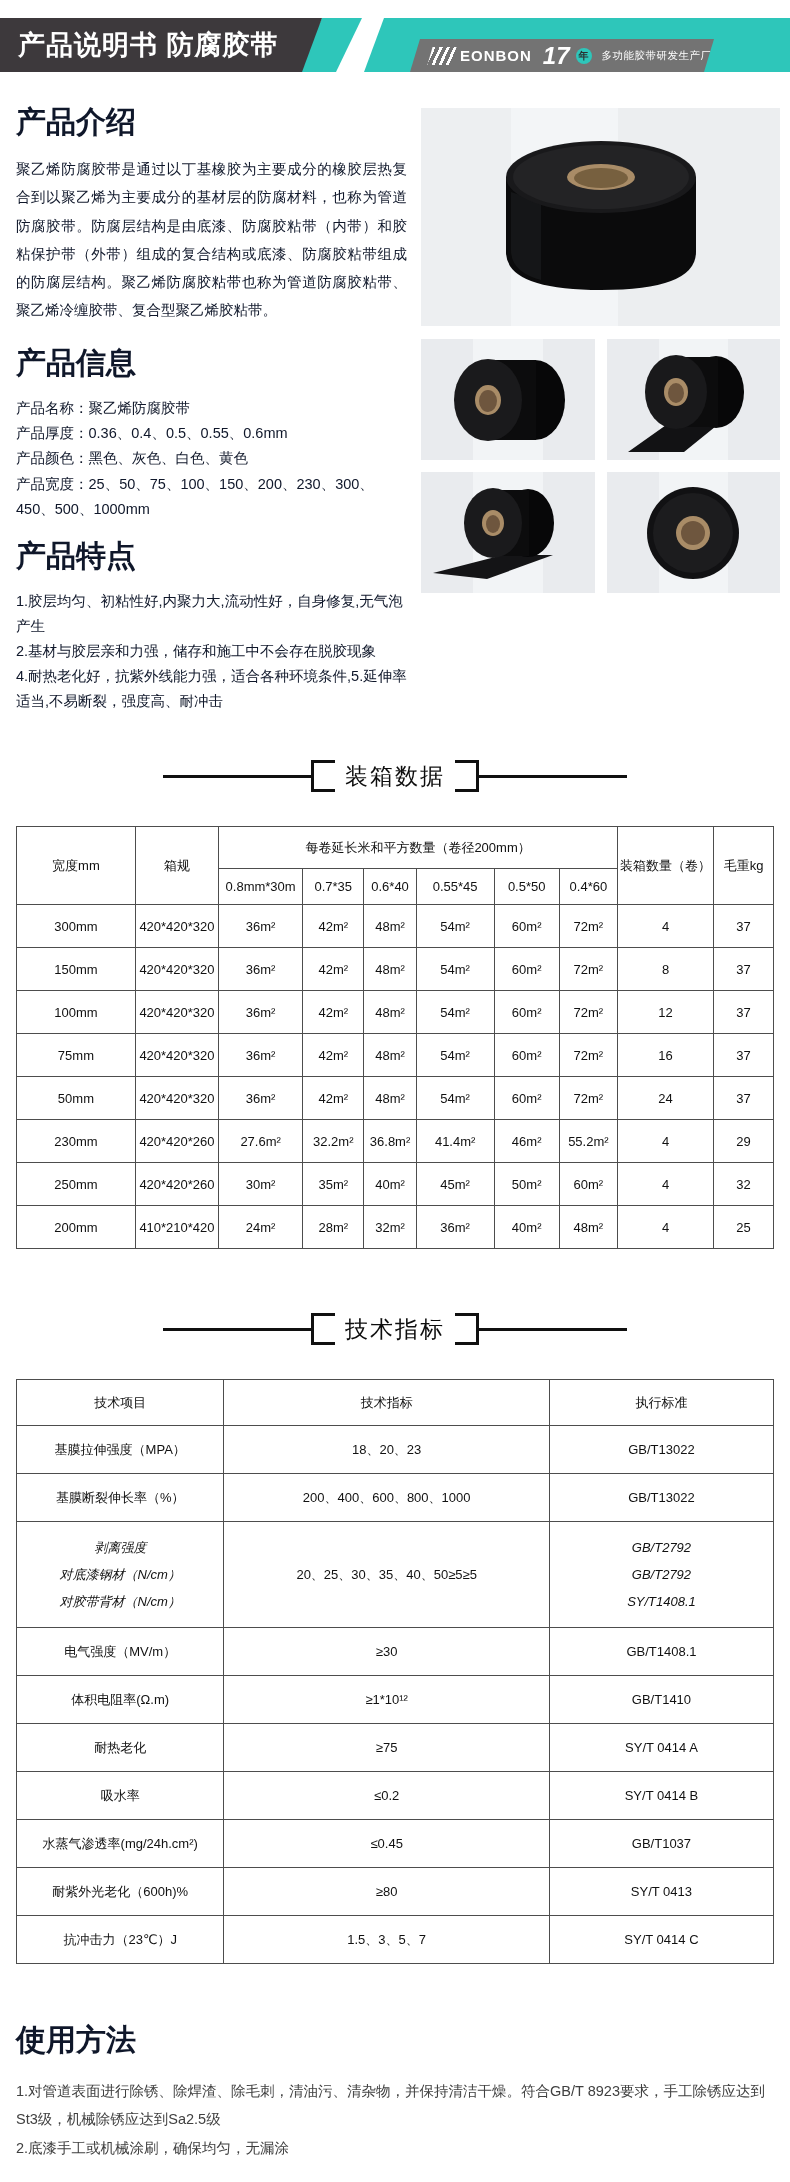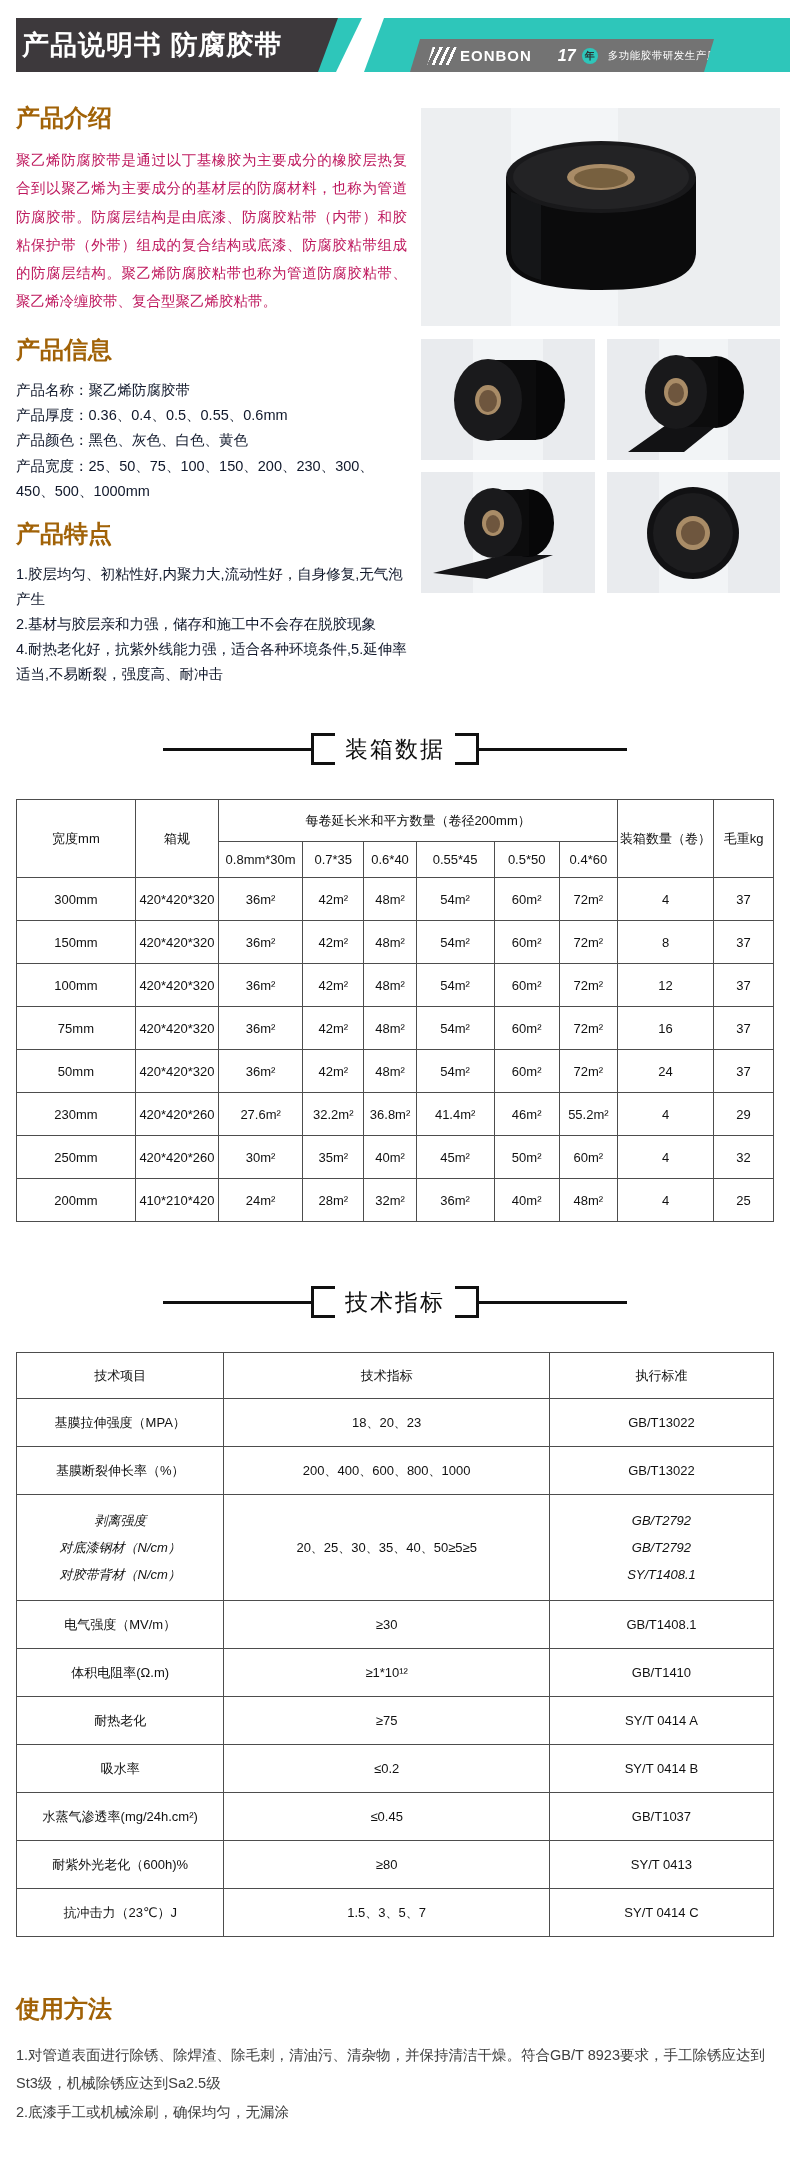--- a/index.html
+++ b/index.html
@@ -6,24 +6,24 @@
   html,body { background:#ffffff; }
   body {
     width:790px; min-height:2182px; margin:0 auto;
     font-family:"Liberation Sans","DejaVu Sans",sans-serif;
     color:#1c1c1c;
   }
 
   
   .hdr { position:relative; height:72px; background:#fff; overflow:hidden; }
   .hdr-dark {
-    position:absolute; left:16px; top:18px; width:322px; height:54px;
+    position:absolute; left:0; top:18px; width:322px; height:54px;
     background:#3d393c;
     clip-path:polygon(0 0,322px 0,302px 100%,0 100%);
-    display:flex; align-items:center; padding-left:6px;
+    display:flex; align-items:center; padding-left:18px;
   }
   .hdr-dark h1 { color:#fff; font-size:27px; font-weight:bold; letter-spacing:1px; white-space:nowrap; }
   .hdr-stripe {
     position:absolute; left:296px; top:18px; width:66px; height:54px;
     background:transparent;
     clip-path:polygon(26px 0,66px 0,40px 100%,0 100%);
   }
   .teal-fill { background:#2ec6ba; }
   .hdr-main {
     position:absolute; left:358px; right:0; top:18px; height:54px;
@@ -33,33 +33,33 @@
     position:absolute; left:52px; top:21px; width:304px; height:33px;
     background:#737373;
     clip-path:polygon(10px 0,100% 0,calc(100% - 10px) 100%,0 100%);
     display:flex; align-items:center; padding:0 16px 0 20px; gap:6px;
   }
   .brand-logo {
     width:24px; height:18px; flex:none; transform:skewX(-16deg);
     background:repeating-linear-gradient(100deg,#ffffff 0 3px,transparent 3px 7px);
   }
   .brand-name { color:#fff; font-weight:bold; font-size:15px; letter-spacing:1px; }
-  .brand-years { color:#fff; font-weight:bold; font-size:16px; font-style:italic; margin-left:20px; line-height:1; }
+  .brand-years { color:#fff; font-weight:bold; font-size:24px; font-style:italic; margin-left:5px; line-height:1; }
   .brand-badge {
     width:16px; height:16px; border-radius:50%; background:#2ec6ba; flex:none;
     color:#2b3132; font-size:10px; line-height:16px; text-align:center; font-weight:bold;
   }
   .brand-tagline { color:#fff; font-size:10.5px; white-space:nowrap; margin-left:4px; letter-spacing:0.5px; }
 
   
   .top { display:flex; padding:28px 10px 0 16px; }
   .top-left { width:405px; flex:none; padding-right:14px; }
   .top-right { flex:1; padding-top:8px; }
-  h2.blk { font-size:24px; font-weight:bold; color:#a16207; margin:2px 0 12px; }
-  .intro-p { font-size:14.5px; line-height:1.95; text-align:justify; color:#be185d; margin-bottom:18px; }
+  h2.blk { font-size:30px; font-weight:bold; color:#0f172a; margin:2px 0 12px; }
+  .intro-p { font-size:14.5px; line-height:1.95; text-align:justify; color:#0f172a; margin-bottom:18px; }
   .info-line, .feat-line { font-size:14.5px; line-height:1.75; color:#0f172a; }
   .info-block { margin-bottom:14px; }
   .feat-block .feat-line { line-height:1.72; }
 
   .img-main {
     width:100%; height:218px; background:linear-gradient(90deg,#edeff1 0 25%,#f3f5f7 25% 55%,#eceef0 55%);
     display:flex; align-items:center; justify-content:center; margin-bottom:13px;
   }
   .thumb-grid { display:flex; flex-wrap:wrap; gap:12px; }
   .thumb {

